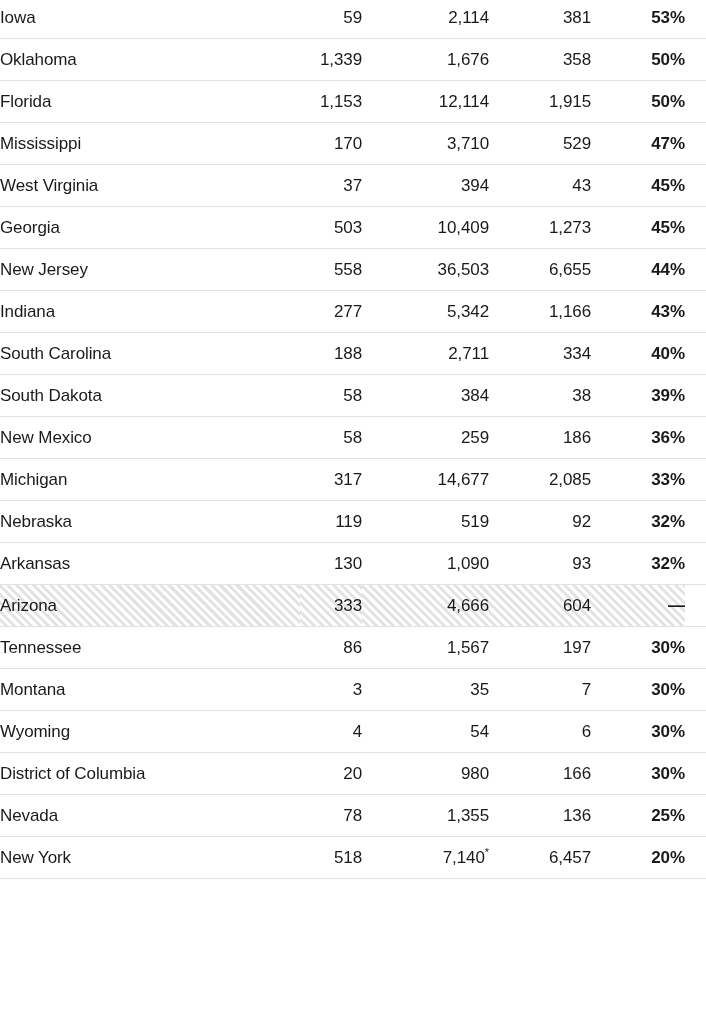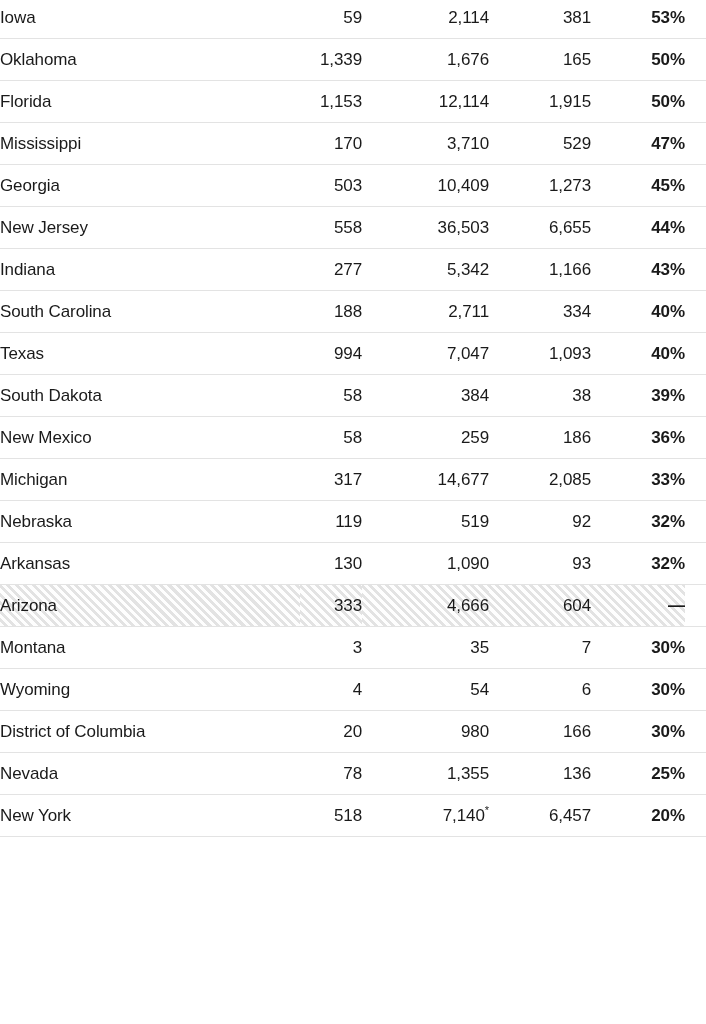--- a/index.html
+++ b/index.html
@@ -124,41 +124,49 @@
           <td class="cell-num">59</td>
           <td class="cell-num">2,114</td>
           <td class="cell-num">381</td>
           <td class="cell-pct">53%</td>
           <td class="cell-gutter"></td>
         </tr>
         <tr>
           <td class="cell-state">Oklahoma</td>
           <td class="cell-num">1,339</td>
           <td class="cell-num">1,676</td>
-          <td class="cell-num">165</td>
+          <td class="cell-num">358</td>
           <td class="cell-pct">50%</td>
           <td class="cell-gutter"></td>
         </tr>
         <tr>
           <td class="cell-state">Florida</td>
           <td class="cell-num">1,153</td>
           <td class="cell-num">12,114</td>
           <td class="cell-num">1,915</td>
           <td class="cell-pct">50%</td>
           <td class="cell-gutter"></td>
         </tr>
         <tr>
           <td class="cell-state">Mississippi</td>
           <td class="cell-num">170</td>
           <td class="cell-num">3,710</td>
           <td class="cell-num">529</td>
           <td class="cell-pct">47%</td>
           <td class="cell-gutter"></td>
         </tr>
         <tr>
+          <td class="cell-state">West Virginia</td>
+          <td class="cell-num">37</td>
+          <td class="cell-num">394</td>
+          <td class="cell-num">43</td>
+          <td class="cell-pct">45%</td>
+          <td class="cell-gutter"></td>
+        </tr>
+        <tr>
           <td class="cell-state">Georgia</td>
           <td class="cell-num">503</td>
           <td class="cell-num">10,409</td>
           <td class="cell-num">1,273</td>
           <td class="cell-pct">45%</td>
           <td class="cell-gutter"></td>
         </tr>
         <tr>
           <td class="cell-state">New Jersey</td>
           <td class="cell-num">558</td>
@@ -173,28 +181,20 @@
           <td class="cell-num">5,342</td>
           <td class="cell-num">1,166</td>
           <td class="cell-pct">43%</td>
           <td class="cell-gutter"></td>
         </tr>
         <tr>
           <td class="cell-state">South Carolina</td>
           <td class="cell-num">188</td>
           <td class="cell-num">2,711</td>
           <td class="cell-num">334</td>
-          <td class="cell-pct">40%</td>
-          <td class="cell-gutter"></td>
-        </tr>
-        <tr>
-          <td class="cell-state">Texas</td>
-          <td class="cell-num">994</td>
-          <td class="cell-num">7,047</td>
-          <td class="cell-num">1,093</td>
           <td class="cell-pct">40%</td>
           <td class="cell-gutter"></td>
         </tr>
         <tr>
           <td class="cell-state">South Dakota</td>
           <td class="cell-num">58</td>
           <td class="cell-num">384</td>
           <td class="cell-num">38</td>
           <td class="cell-pct">39%</td>
           <td class="cell-gutter"></td>
@@ -233,20 +233,28 @@
         </tr>
         <tr class="row-highlight">
           <td class="cell-state">Arizona</td>
           <td class="cell-num">333</td>
           <td class="cell-num">4,666</td>
           <td class="cell-num">604</td>
           <td class="cell-pct"><span class="dash-mark">—</span></td>
           <td class="cell-gutter"></td>
         </tr>
         <tr>
+          <td class="cell-state">Tennessee</td>
+          <td class="cell-num">86</td>
+          <td class="cell-num">1,567</td>
+          <td class="cell-num">197</td>
+          <td class="cell-pct">30%</td>
+          <td class="cell-gutter"></td>
+        </tr>
+        <tr>
           <td class="cell-state">Montana</td>
           <td class="cell-num">3</td>
           <td class="cell-num">35</td>
           <td class="cell-num">7</td>
           <td class="cell-pct">30%</td>
           <td class="cell-gutter"></td>
         </tr>
         <tr>
           <td class="cell-state">Wyoming</td>
           <td class="cell-num">4</td>

